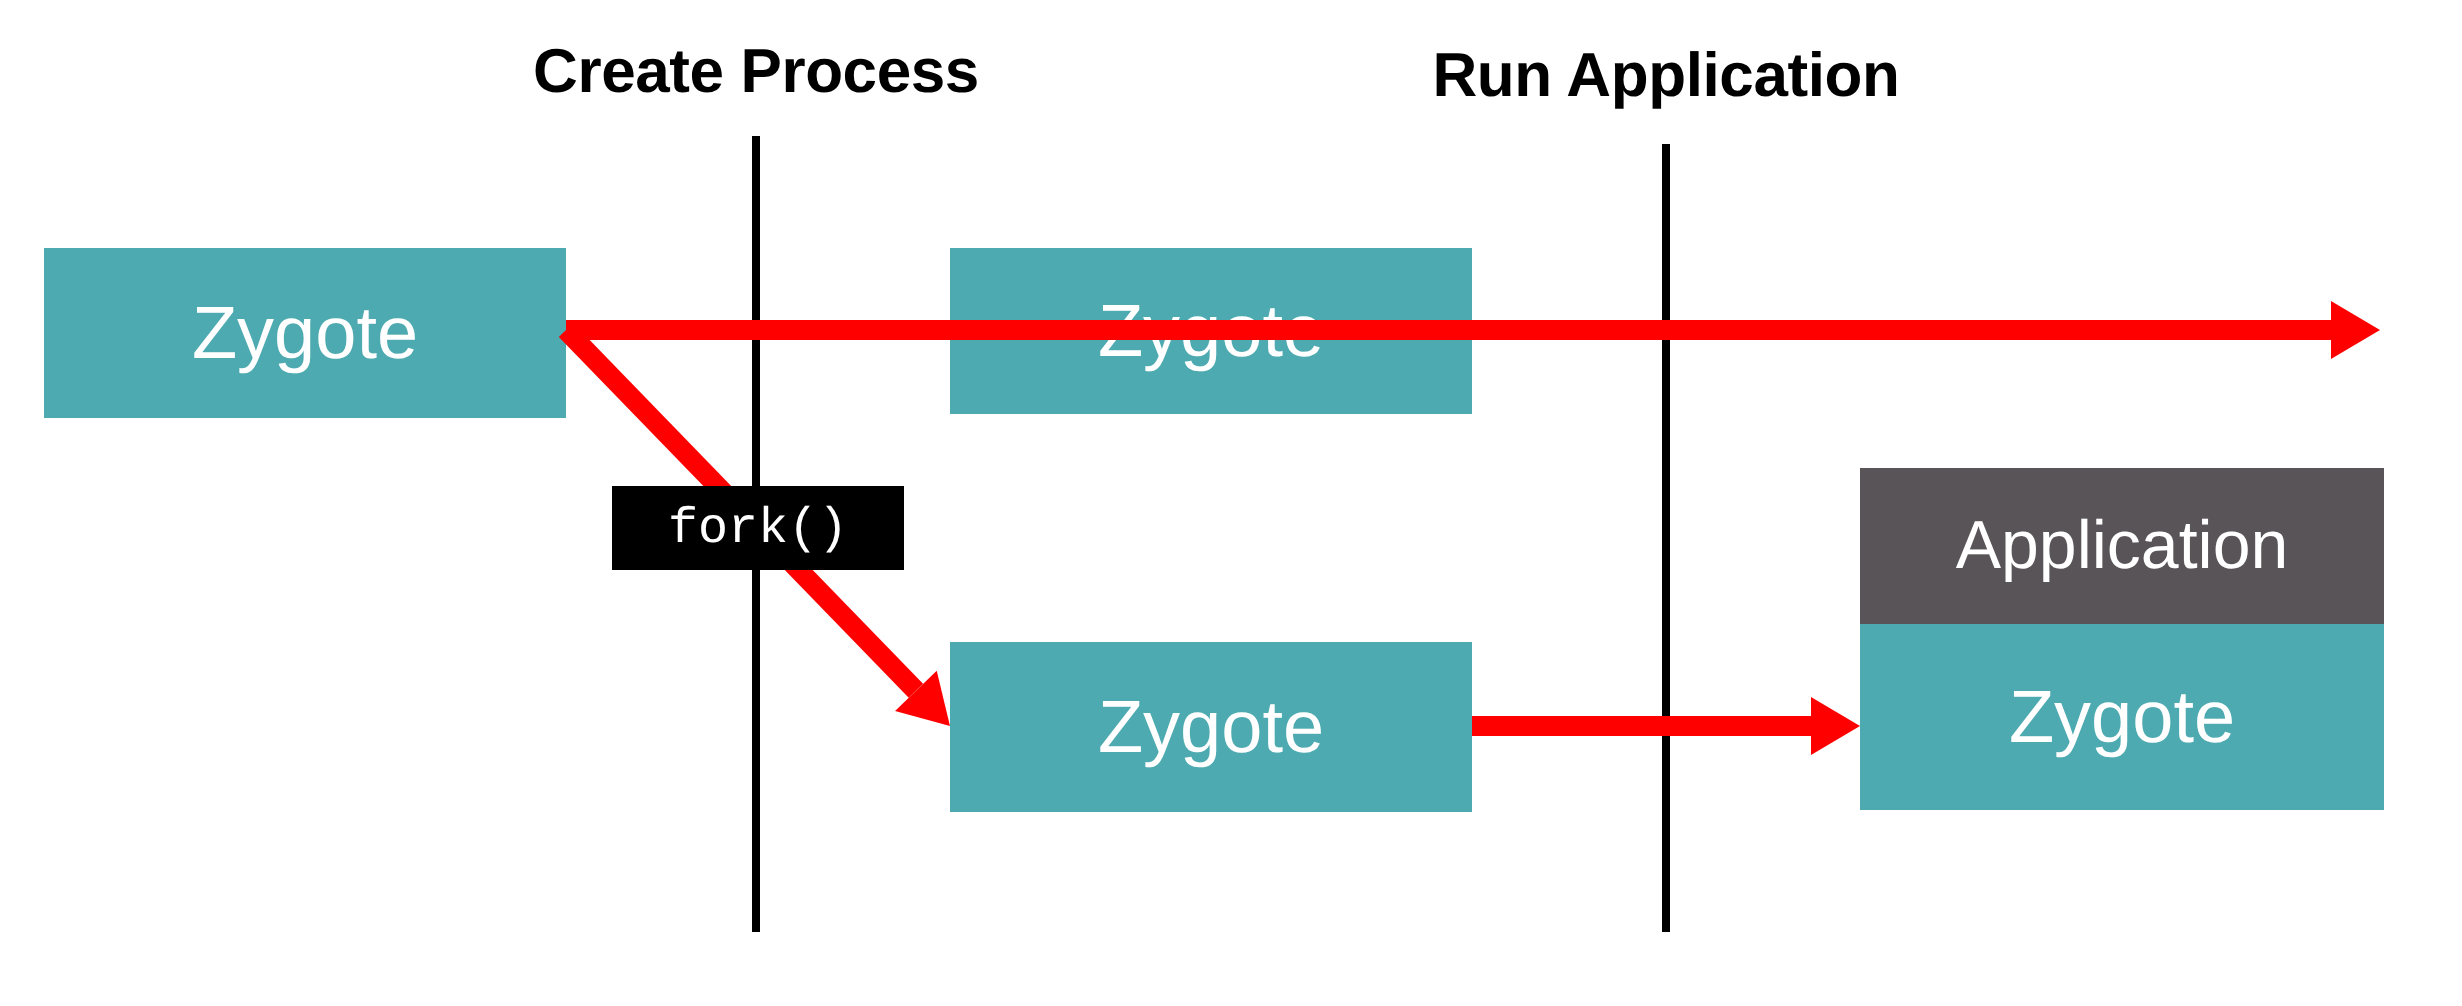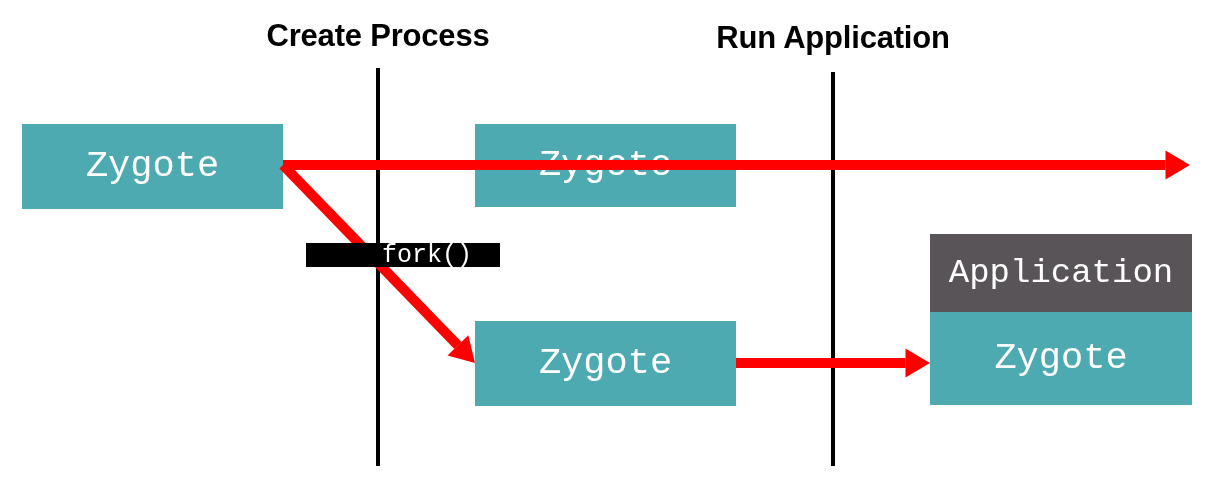--- a/index.html
+++ b/index.html
@@ -43,21 +43,21 @@
     position: absolute;
     box-sizing: border-box;
     display: flex;
     align-items: center;
     justify-content: center;
   }
   .box-zygote {
     background: #4daab0;
   }
   .box-label {
-    font-family: Liberation Mono, monospace;
+    font-family: Liberation Sans, sans-serif;
     font-size: 37px;
     color: #ffffff;
     line-height: 1;
     white-space: nowrap;
   }
 
   
   .stack {
     position: absolute;
   }
@@ -147,17 +147,17 @@
 
   <div class="stack" id="stack" style="left: 930px; top: 234px; width: 262px; height: 171px;">
     <div class="stack-app" id="stack-app" style="height: 78px; background: rgb(89, 84, 87);">
       <span class="box-label">Application</span>
     </div>
     <div class="stack-zygote" id="stack-zygote" style="height: 93px; background: rgb(77, 170, 176);">
       <span class="box-label">Zygote</span>
     </div>
   </div>
 
-  <div class="tag tag-fork" id="tag-0" style="left: 306px; top: 243px; width: 146px; height: 24px; background: rgb(0, 0, 0); padding-left: 48px;">
+  <div class="tag tag-fork" id="tag-0" style="left: 306px; top: 243px; width: 146px; height: 42px; background: rgb(0, 0, 0);">
     <span class="tag-label">fork()</span>
   </div>
 
 </div>
 
 </body></html>

